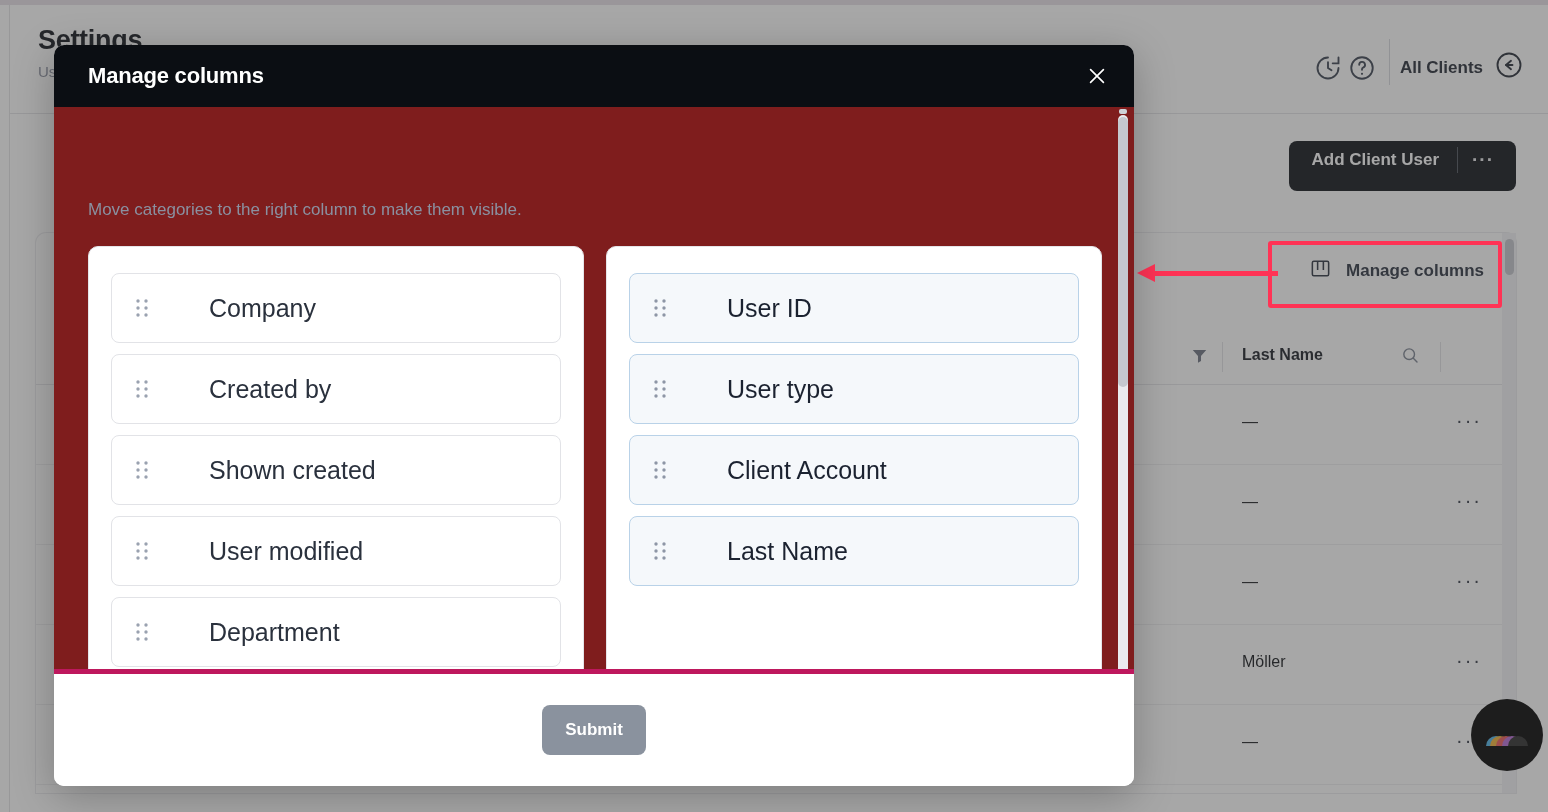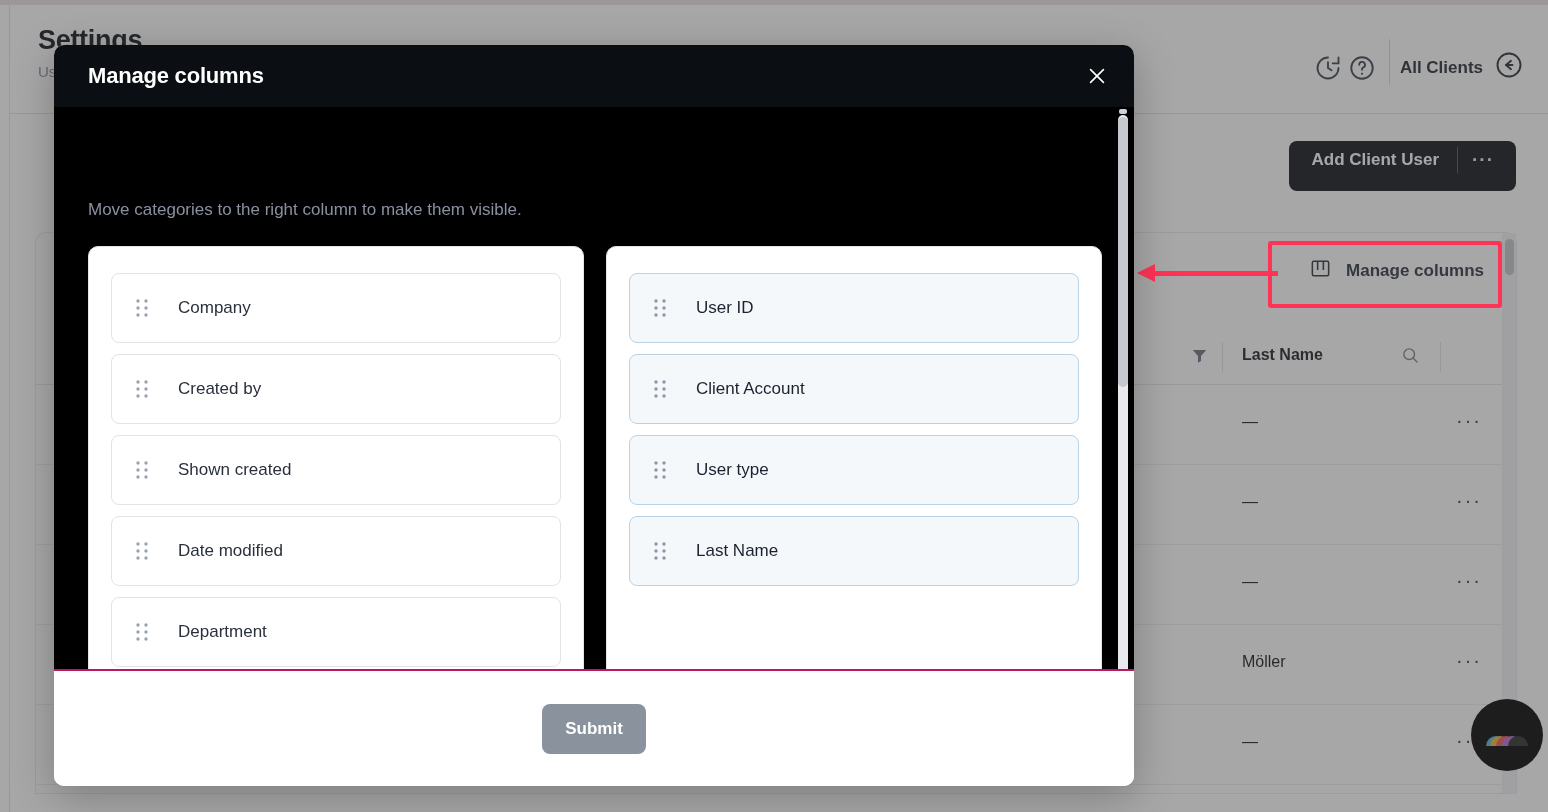--- a/index.html
+++ b/index.html
@@ -141,21 +141,21 @@
   }
   .modal-title {
     margin-left: 34px; color: #ffffff; font-size: 22px; font-weight: 700; letter-spacing: -0.2px;
   }
   .modal-close {
     position: absolute; right: 20px; top: 14px;
     width: 34px; height: 34px; display: flex; align-items: center; justify-content: center;
     color: #ffffff;
   }
   .modal-body {
-    position: relative; height: 624px; overflow: hidden; background: #000000;
+    position: relative; height: 624px; overflow: hidden; background: #7f1d1d;
   }
   .modal-hint {
     position: absolute; left: 34px; top: 93px;
     font-size: 17px; color: #8a90a0;
   }
   .panels {
     position: absolute; left: 34px; top: 139px; display: flex; gap: 22px;
   }
   .panel {
     width: 496px; min-height: 490px;
@@ -168,39 +168,39 @@
   .col-item {
     display: flex; align-items: center;
     height: 70px; margin-bottom: 11px;
     border: 1px solid #e2e3e7; border-radius: 8px; background: #ffffff;
     padding-left: 22px;
   }
   .col-item.shown {
     border-color: #b9d2e8; background: #f5f8fb;
   }
   .grip { width: 16px; height: 22px; margin-right: 28px; flex: none; }
-  .col-label { font-size: 17px; color: #2a313d; }
+  .col-label { font-size: 25px; color: #2a313d; margin-left: 31px; }
   .col-item.shown .col-label { font-weight: 400; color: #1b2230; }
 
   .modal-scrollbar-track {
     position: absolute; right: 6px; top: 8px; width: 10px; height: 608px;
     background: #eaeaee; border-radius: 5px;
   }
   .modal-scrollbar-thumb {
     position: absolute; right: 6px; top: 10px; width: 10px; height: 270px;
     background: #c5c8cf; border-radius: 5px;
   }
   .modal-scroll-cap {
     position: absolute; right: 7px; top: 2px; width: 8px; height: 5px;
     background: #cfd2d8; border-radius: 2px;
   }
 
   .modal-footer {
     position: absolute; left: 0; bottom: 0; width: 1080px; height: 117px;
-    background: #ffffff; border-top: 2px solid #be185d;
+    background: #ffffff; border-top: 5px solid #be185d;
     display: flex; align-items: center; justify-content: center;
   }
   .submit-btn {
     width: 104px; height: 50px; border-radius: 8px; background: #8a929e;
     color: #ffffff; font-size: 17px; font-weight: 700;
     display: flex; align-items: center; justify-content: center;
   }
 </style>
 </head>
 <body>
@@ -391,21 +391,21 @@
           <span class="grip">
             <svg width="16" height="22" viewBox="0 0 16 22" fill="#9aa2b0">
               <circle cx="4" cy="4" r="1.7"></circle>
                 <circle cx="12" cy="4" r="1.7"></circle>
               <circle cx="4" cy="11" r="1.7"></circle>
                 <circle cx="12" cy="11" r="1.7"></circle>
               <circle cx="4" cy="18" r="1.7"></circle>
                 <circle cx="12" cy="18" r="1.7"></circle>
             </svg>
           </span>
-          <span class="col-label">Date modified</span>
+          <span class="col-label">User modified</span>
         </div>
 
         <div class="col-item">
           <span class="grip">
             <svg width="16" height="22" viewBox="0 0 16 22" fill="#9aa2b0">
               <circle cx="4" cy="4" r="1.7"></circle>
                 <circle cx="12" cy="4" r="1.7"></circle>
               <circle cx="4" cy="11" r="1.7"></circle>
                 <circle cx="12" cy="11" r="1.7"></circle>
               <circle cx="4" cy="18" r="1.7"></circle>
@@ -441,35 +441,35 @@
           <span class="grip">
             <svg width="16" height="22" viewBox="0 0 16 22" fill="#8e96a6">
               <circle cx="4" cy="4" r="1.7"></circle>
                 <circle cx="12" cy="4" r="1.7"></circle>
               <circle cx="4" cy="11" r="1.7"></circle>
                 <circle cx="12" cy="11" r="1.7"></circle>
               <circle cx="4" cy="18" r="1.7"></circle>
                 <circle cx="12" cy="18" r="1.7"></circle>
             </svg>
           </span>
+          <span class="col-label">User type</span>
+        </div>
+
+        <div class="col-item shown">
+          <span class="grip">
+            <svg width="16" height="22" viewBox="0 0 16 22" fill="#8e96a6">
+              <circle cx="4" cy="4" r="1.7"></circle>
+                <circle cx="12" cy="4" r="1.7"></circle>
+              <circle cx="4" cy="11" r="1.7"></circle>
+                <circle cx="12" cy="11" r="1.7"></circle>
+              <circle cx="4" cy="18" r="1.7"></circle>
+                <circle cx="12" cy="18" r="1.7"></circle>
+            </svg>
+          </span>
           <span class="col-label">Client Account</span>
-        </div>
-
-        <div class="col-item shown">
-          <span class="grip">
-            <svg width="16" height="22" viewBox="0 0 16 22" fill="#8e96a6">
-              <circle cx="4" cy="4" r="1.7"></circle>
-                <circle cx="12" cy="4" r="1.7"></circle>
-              <circle cx="4" cy="11" r="1.7"></circle>
-                <circle cx="12" cy="11" r="1.7"></circle>
-              <circle cx="4" cy="18" r="1.7"></circle>
-                <circle cx="12" cy="18" r="1.7"></circle>
-            </svg>
-          </span>
-          <span class="col-label">User type</span>
         </div>
 
         <div class="col-item shown">
           <span class="grip">
             <svg width="16" height="22" viewBox="0 0 16 22" fill="#8e96a6">
               <circle cx="4" cy="4" r="1.7"></circle>
                 <circle cx="12" cy="4" r="1.7"></circle>
               <circle cx="4" cy="11" r="1.7"></circle>
                 <circle cx="12" cy="11" r="1.7"></circle>
               <circle cx="4" cy="18" r="1.7"></circle>

